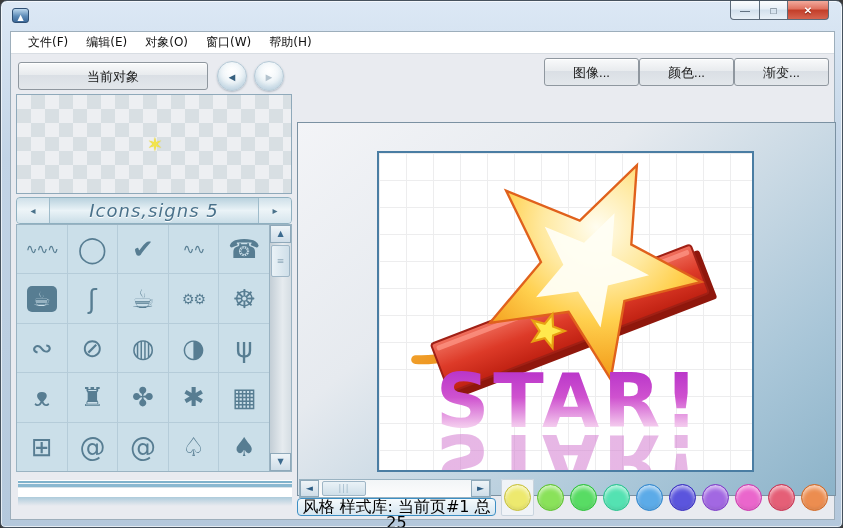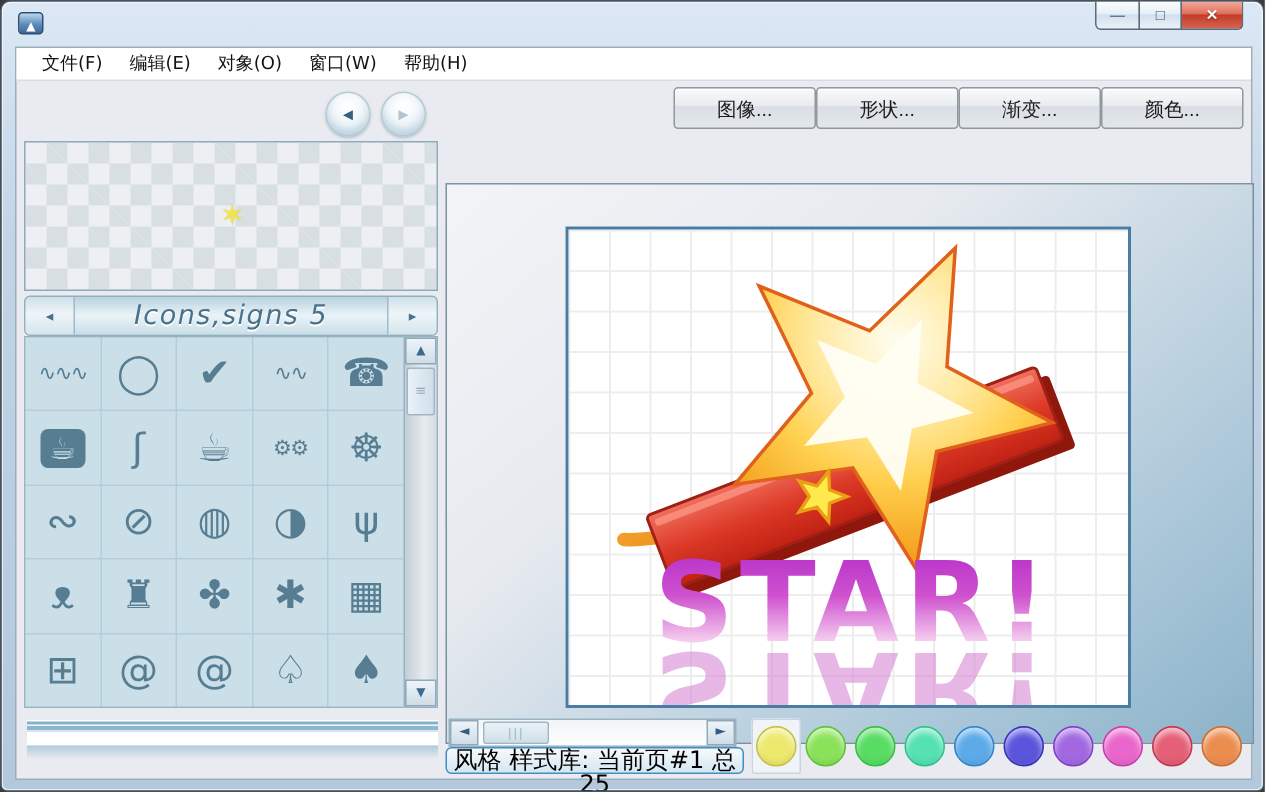--- a/index.html
+++ b/index.html
@@ -116,27 +116,27 @@
   <div class="client">
 
     <div class="menubar">
         <span class="menu-item">文件(F)</span>
         <span class="menu-item">编辑(E)</span>
         <span class="menu-item">对象(O)</span>
         <span class="menu-item">窗口(W)</span>
         <span class="menu-item">帮助(H)</span>
       </div>
 
+    <button class="btn current-object">当前对象</button>
     <button class="round-btn prev">◄</button>
     <button class="round-btn next">►</button>
     <div class="panel-btn-row">
         <button class="btn panel-btn">图像...</button>
-        <button class="btn panel-btn">形状...</button>
+        <button class="btn panel-btn">颜色...</button>
         <button class="btn panel-btn">渐变...</button>
-        <button class="btn panel-btn">颜色...</button>
       </div>
 
     <div class="preview">
       <span class="preview-star">✶</span>
     </div>
 
     <div class="selector">
       <button class="sel-btn l">◂</button>
       <div class="sel-label">Icons,signs 5</div>
       <button class="sel-btn r">▸</button>

